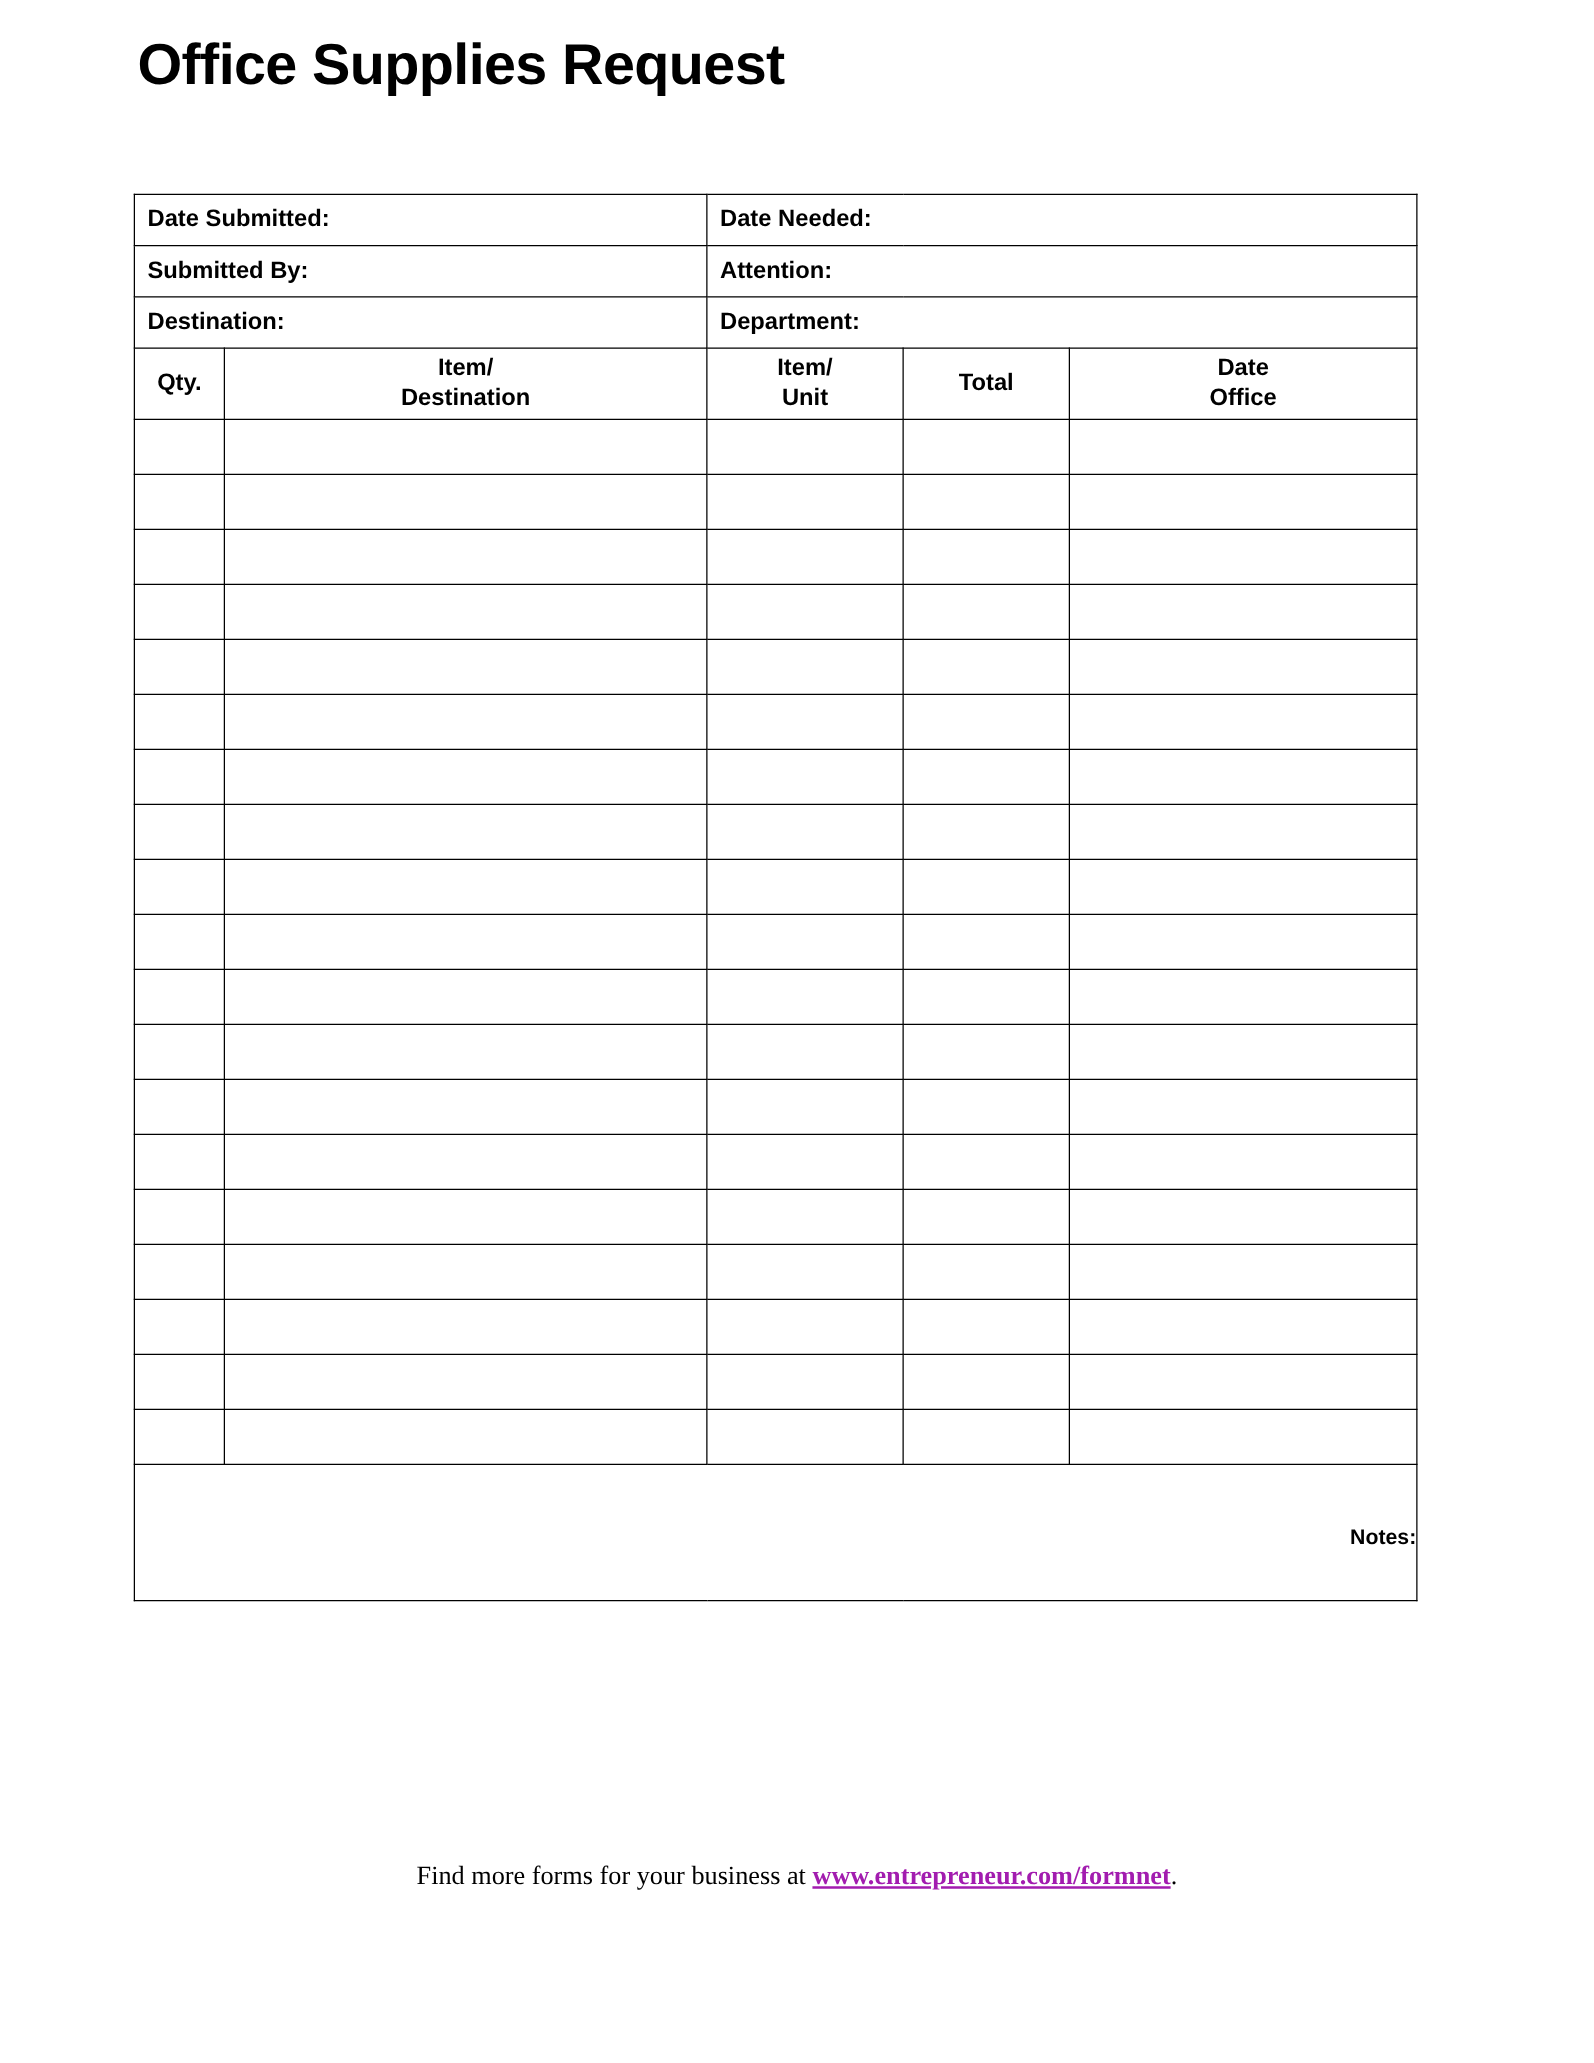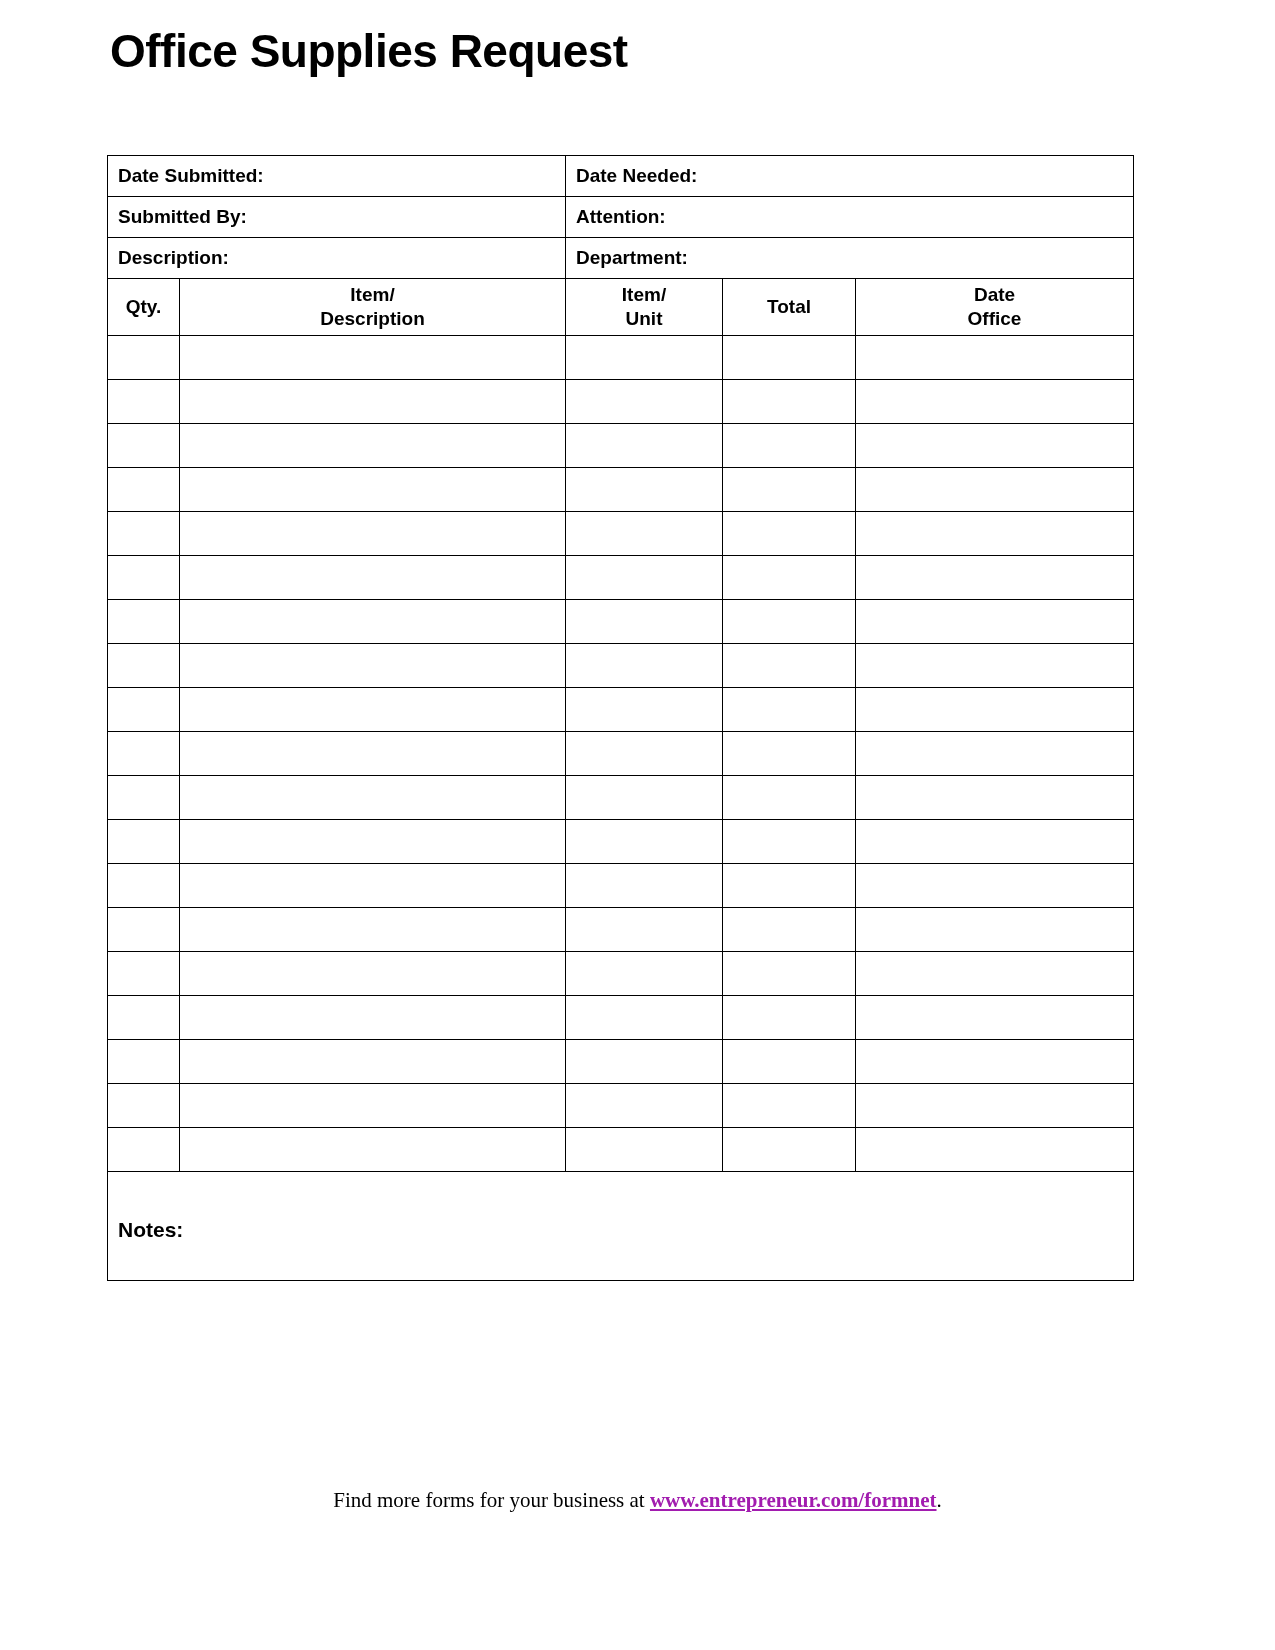--- a/index.html
+++ b/index.html
@@ -63,23 +63,24 @@
   }
   .col-head .l2 {
     display: block;
   }
   .data-row td {
     height: 43px;
   }
   .notes-cell {
     height: 100px;
     vertical-align: top;
-    font-size: 21px;
+    font-size: 17px;
     font-weight: bold;
     padding: 8px 0 0 10px !important;
+    text-align: right;
   }
   .footer {
     position: absolute;
     left: 0;
     top: 1488px;
     width: 1275px;
     text-align: center;
     font-family: "Liberation Serif", serif;
     font-size: 21px;
   }
@@ -109,31 +110,31 @@
 
         <tr>
           <td class="hdr-cell" colspan="2">Date Submitted:</td>
           <td class="hdr-cell" colspan="3">Date Needed:</td>
         </tr>
         <tr>
           <td class="hdr-cell" colspan="2">Submitted By:</td>
           <td class="hdr-cell" colspan="3">Attention:</td>
         </tr>
         <tr>
-          <td class="hdr-cell" colspan="2">Description:</td>
+          <td class="hdr-cell" colspan="2">Destination:</td>
           <td class="hdr-cell" colspan="3">Department:</td>
         </tr>
 
         <tr>
           <td class="col-head">
             <span>Qty.</span>
           </td>
           <td class="col-head">
             <span>Item/</span>
-            <span class="l2">Description</span>
+            <span class="l2">Destination</span>
           </td>
           <td class="col-head">
             <span>Item/</span>
             <span class="l2">Unit</span>
           </td>
           <td class="col-head">
             <span>Total</span>
           </td>
           <td class="col-head">
             <span>Date</span>

